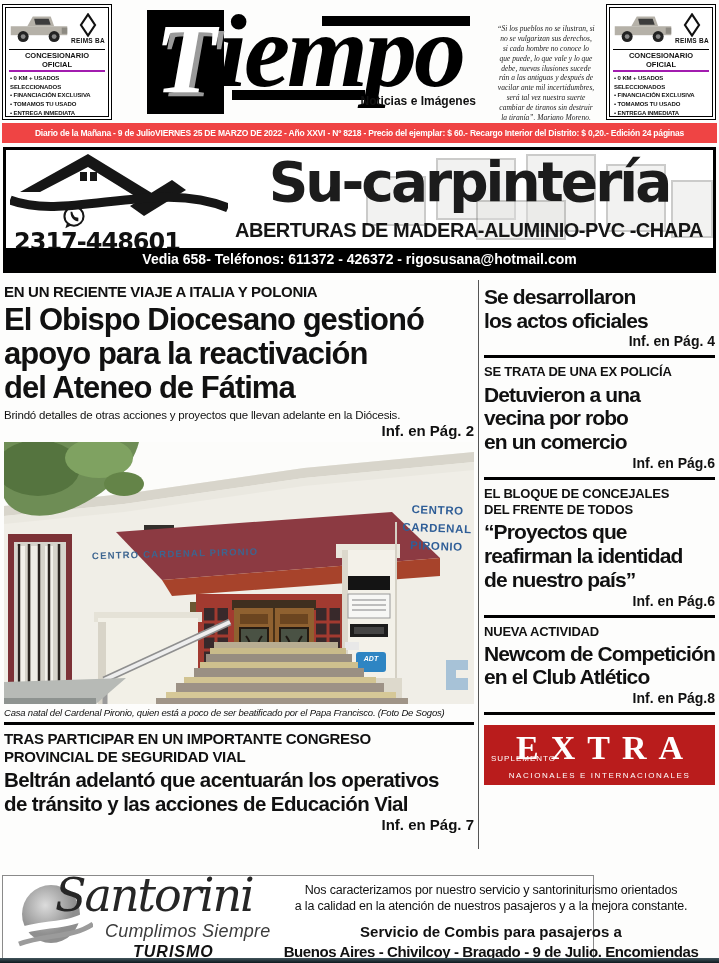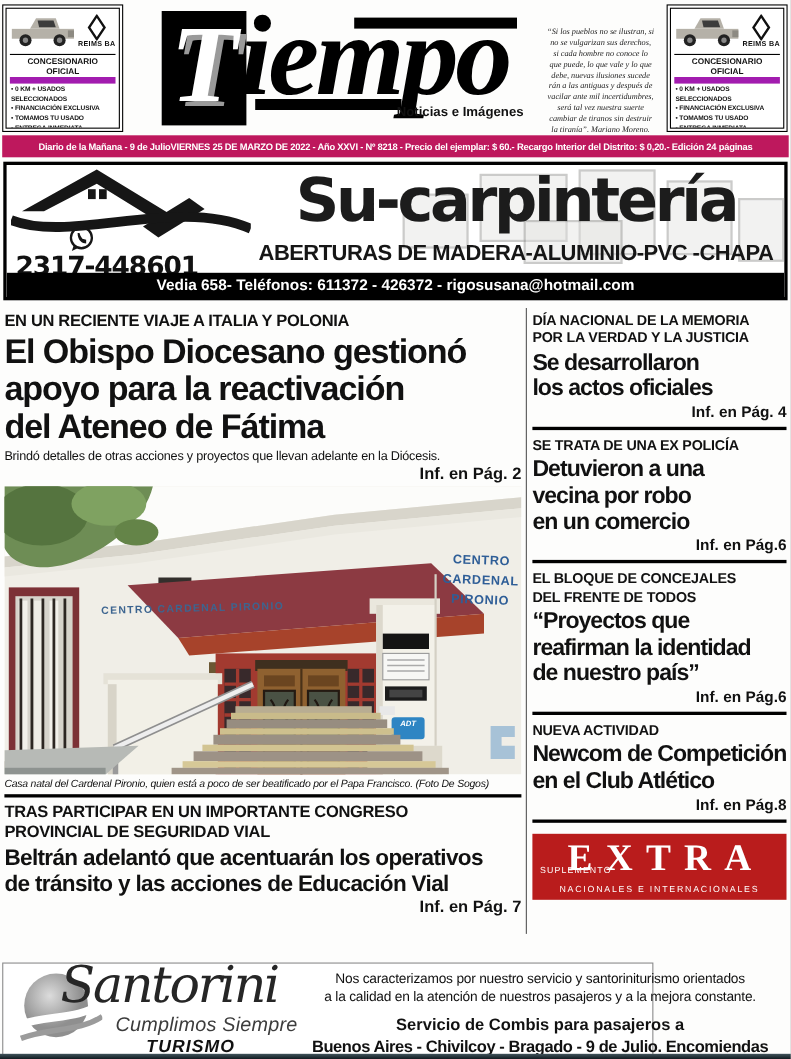--- a/index.html
+++ b/index.html
@@ -17,21 +17,21 @@
   .dealer-ad { position:absolute; top:0; width:110px; height:116px;
     border:4px double #000; background:#fff; overflow:hidden; }
   .dealer-ad.left { left:0; }
   .dealer-ad.right { left:604px; }
   .truck-row { display:flex; align-items:center; height:40px; padding:1px 2px 0 2px; }
   .truck-row svg.truck { width:62px; height:36px; flex:0 0 auto; }
   .brand-block { flex:1; text-align:center; }
   .brand-block svg { width:18px; height:24px; display:block; margin:0 auto; }
   .brand-name { font-size:6.5px; font-weight:bold; letter-spacing:.3px; }
   .dealer-heading { margin:1px 3px; padding:1px 0; text-align:center;
-    font-size:7.5px; font-weight:bold; border-top:1px solid #000; border-bottom:6px solid #a21caf; }
+    font-size:7.5px; font-weight:bold; border-top:1px solid #000; border-bottom:2px solid #a21caf; }
   .dealer-bullets { list-style:none; padding:1px 0 0 4px; }
   .dealer-bullets li { font-size:6px; font-weight:bold; line-height:1.45; letter-spacing:-.1px; }
   .dealer-bullets li::before { content:"• "; }
   .dealer-contact { background:#000; color:#fff; margin:2px 4px 0 4px; padding:2px 1px;
     text-align:center; font-weight:bold; font-size:6.5px; line-height:1.35; }
 
   #masthead { position:absolute; left:140px; top:0; width:340px; height:116px; }
   #tbox { position:absolute; left:5px; top:6px; width:77px; height:104px; background:#000;
     color:#fff; font-family:"Liberation Serif", serif; font-style:italic; font-weight:bold;
     font-size:100px; line-height:98px; text-align:center;
@@ -43,21 +43,21 @@
   #mast-bar-top { right:12px; top:12px; width:148px; }
   #mast-bar-bottom { left:90px; top:86px; width:133px; }
   #tagline { position:absolute; right:6px; top:90px; font-size:12px; font-weight:bold; }
 
   #mast-quote { position:absolute; left:484px; top:20px; width:120px;
     font-family:"Liberation Serif", serif; font-style:italic; font-size:7.5px;
     line-height:1.32; text-align:center; color:#222; }
 
   
   #dateline { position:absolute; left:2px; top:123px; width:715px; height:20px;
-    background:#be185d; color:#fff; font-weight:bold; font-size:8.5px; letter-spacing:-.2px;
+    background:#ef4444; color:#fff; font-weight:bold; font-size:8.5px; letter-spacing:-.2px;
     line-height:20px; text-align:center; white-space:nowrap; overflow:hidden; }
 
   
   #carpentry { position:absolute; left:3px; top:147px; width:713px; height:126px;
     border:3px solid #000; background:#fff; overflow:hidden; }
   .bg-window { position:absolute; background:#e3e3e1; border:2px solid #8d8d8b; opacity:.45; z-index:0; }
   #carp-logo { position:absolute; left:4px; top:0; width:218px; height:80px; z-index:1; }
   #carp-wa { position:absolute; left:55px; top:54px; width:26px; height:26px; z-index:2; }
   #carp-phone { position:absolute; left:8px; top:78px; z-index:2;
     font-size:24px; font-weight:bold; letter-spacing:-1px; font-family:"DejaVu Sans", sans-serif; }
@@ -386,22 +386,20 @@
 PROVINCIAL DE SEGURIDAD VIAL</div>
         <div id="story2-headline" class="preline">Beltrán adelantó que acentuarán los operativos
 de tránsito y las acciones de Educación Vial</div>
         <div class="page-ref">Inf. en Pág. 7</div>
       </div>
     </div>
 
     <div id="right-col">
 
       <div class="rc-article">
-        <div class="rc-kicker preline">DÍA NACIONAL DE LA MEMORIA
-POR LA VERDAD Y LA JUSTICIA</div>
         <div class="rc-headline preline">Se desarrollaron
 los actos oficiales</div>
         <div class="rc-ref">Inf. en Pág. 4</div>
       </div>
       <hr class="rc-sep">
 
       <div class="rc-article">
         <div class="rc-kicker preline">SE TRATA DE UNA EX POLICÍA</div>
         <div class="rc-headline preline">Detuvieron a una
 vecina por robo

